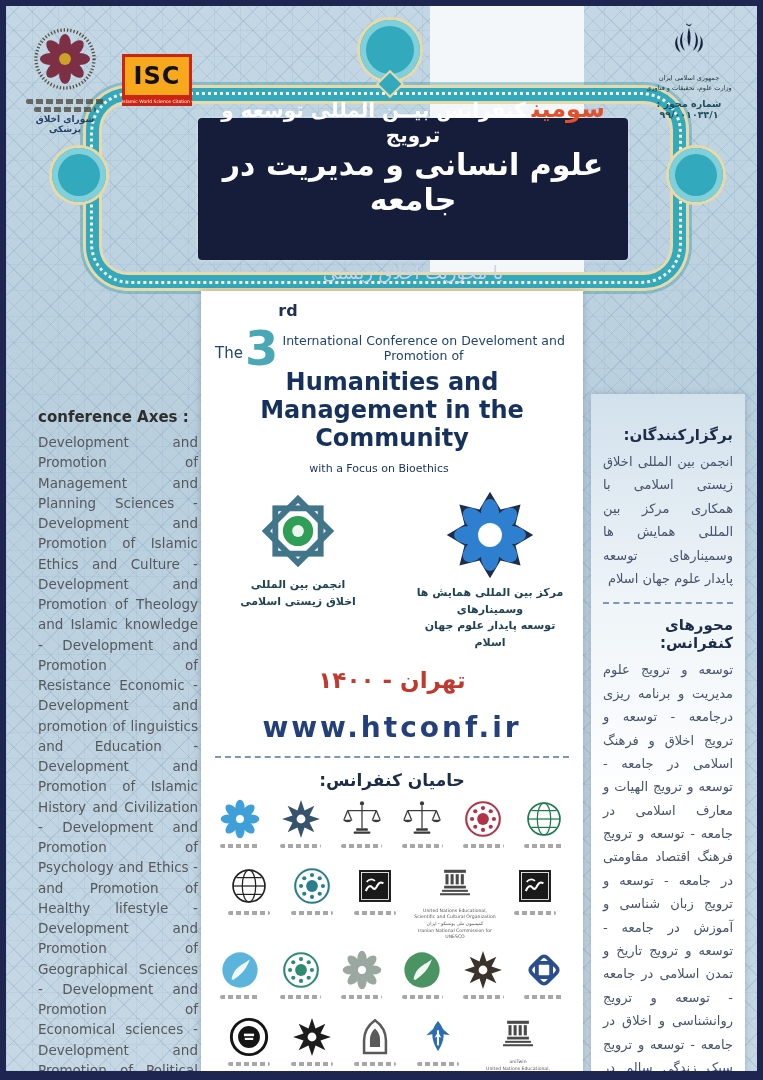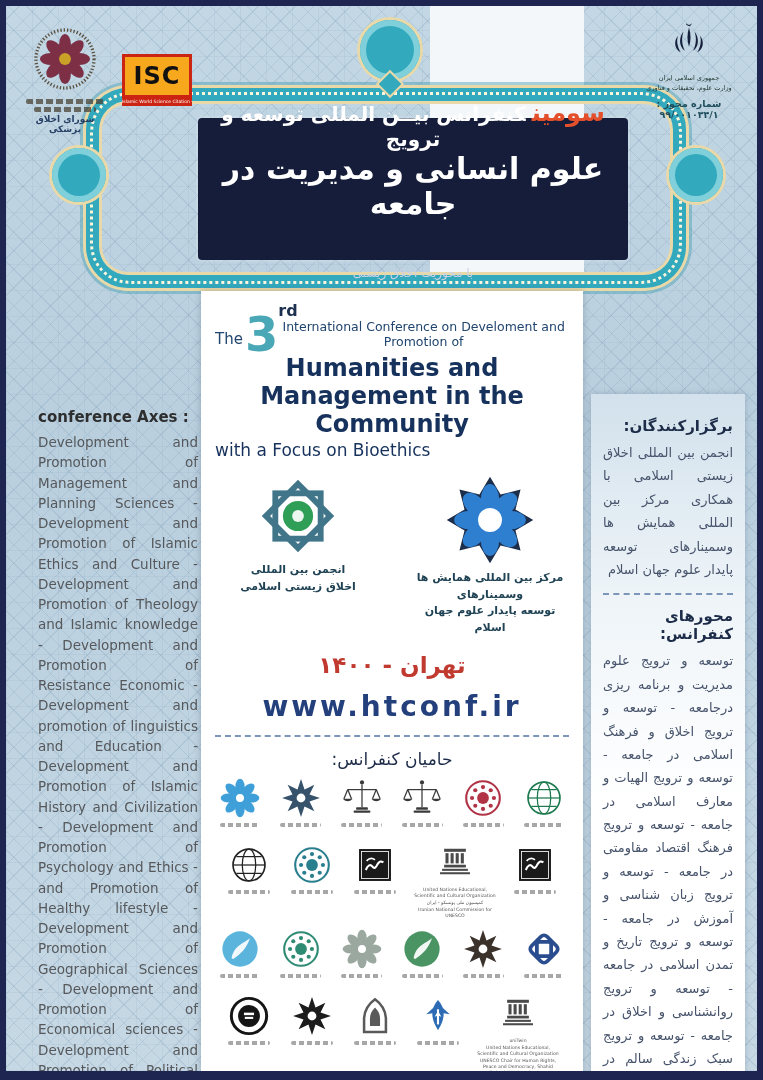--- a/index.html
+++ b/index.html
@@ -36,21 +36,21 @@
   .banner{
     position:absolute; left:192px; top:112px; width:430px; height:142px;
     background:#151d3a; border-radius:4px; color:#fff; text-align:center;
     display:flex; flex-direction:column; justify-content:center; gap:0;
     box-shadow:0 0 0 2px rgba(255,255,255,.12);
     direction:rtl; z-index:5;
   }
   .banner .l1{ font-size:20px; font-weight:bold; }
   .banner .l1 .third{ color:#e4502b; margin-left:6px; font-size:24px; }
   .banner .l2{ font-size:30px; font-weight:bold; letter-spacing:.5px; }
-  .banner .l3{ font-size:12px; color:#ccd3e6;margin-top:45px; }
+  .banner .l3{ font-size:18px; color:#ccd3e6;margin-top:45px; }
   
   .tl-logos{ position:absolute; left:16px; top:20px; display:flex; gap:14px; z-index:6; }
   .beheshti{ width:86px; text-align:center; }
   .beheshti .squig{ height:5px; margin:3px auto 2px; width:78px; border-radius:2px;
     background:repeating-linear-gradient(90deg,#4a4436 0 7px, transparent 7px 10px); opacity:.75; }
   .beheshti .squig.s2{ width:62px; }
   .beheshti .cap{ font-size:9px; color:#274066; font-weight:bold; margin-top:2px; }
   .isc-box{ margin-top:28px; width:70px; }
   .isc-inner{ background:#f8a81c; border:3px solid #cc2412; text-align:center;
     font-weight:bold; font-size:24px; color:#111; line-height:38px; height:44px; letter-spacing:1px; }
@@ -59,48 +59,48 @@
   
   .gov{ position:absolute; right:8px; top:16px; width:120px; text-align:center; z-index:6; direction:rtl; }
   .gov .l{ font-size:6.5px; color:#233a33; line-height:1.5; }
   .gov .lic{ font-size:9.5px; font-weight:bold; color:#1f4f5e; margin-top:4px; }
   .gov .lic bdo{ unicode-bidi:bidi-override; direction:ltr; }
   
   .panel-center{ position:absolute; left:195px; top:285px; width:382px; height:782px;
     background:#fff; box-shadow:0 0 7px rgba(40,60,90,.3); padding:12px 14px 8px; z-index:4; }
   .panel-right{ position:absolute; left:585px; top:388px; width:154px; height:679px;
     background:linear-gradient(180deg,#d2e1ec 0%, #eef4f8 30%, #fff 60%);
-    box-shadow:0 0 6px rgba(40,60,90,.25); padding:23px 12px 10px; direction:rtl; z-index:4; }
+    box-shadow:0 0 6px rgba(40,60,90,.25); padding:32px 12px 10px; direction:rtl; z-index:4; }
   .col-left{ position:absolute; left:32px; top:402px; width:160px; z-index:4; }
   
   .col-left h3{ font-size:15px; color:#2e2e2e; margin-bottom:6px; }
   .col-left p{ font-size:13.5px; color:#56585b; line-height:1.5; text-align:justify; }
   
   .panel-right h3{ font-size:15px; color:#1d2c48; margin-bottom:6px; }
   .panel-right p{ font-size:13px; color:#46536b; line-height:1.8; text-align:justify; }
   .dash-div{ border-top:2px dashed #7b96b8; margin:12px 0; }
   
   .etitle{ text-align:center; color:#21456f; }
   .etitle .row1{ display:flex; justify-content:center; align-items:flex-end; }
   .etitle .the{ font-size:15px; margin-bottom:5px; margin-right:2px;margin-top:16px; }
   .etitle .num{ font-size:48px; line-height:.78; font-weight:bold; color:#49a7b6; }
-  .etitle .stack{ display:flex; flex-direction:column; align-items:flex-start; }
+  .etitle .stack{ display:flex; flex-direction:column; align-items:flex-start;gap:14px; }
   .etitle .ord{ font-size:16px; font-weight:bold; color:#1d3050; line-height:1; }
   .etitle .sub{ font-size:12.5px; margin-bottom:4px; }
   .etitle .main{ font-size:24px; font-weight:bold; color:#16325c; margin-top:1px; }
-  .etitle .focus{ font-size:17px; color:#16325c; text-align:left; padding-right:26px; margin-top:2px; }
+  .etitle .focus{ font-size:11px; color:#16325c; text-align:center; padding-right:26px; margin-top:10px; }
   
   .orglogos{ display:flex; justify-content:flex-end; gap:34px; margin-top:14px; }
   .orglogo{ width:158px; text-align:center; }
   .orglogo .cap{ font-size:11px; font-weight:bold; color:#1f4254; line-height:1.5; direction:rtl; }
   
   .cityyear{ text-align:center; font-size:23px; font-weight:bold; color:#c13a30; margin-top:16px; direction:rtl; }
-  .website{ text-align:center; font-size:28px; font-weight:bold; color:#23407c; letter-spacing:3px; margin-top:12px; }
+  .website{ text-align:center; font-size:28px; font-weight:bold; color:#23407c; letter-spacing:3px; margin-top:18px; }
   .cert{ text-align:center; font-size:15px; font-weight:bold; color:#1d3461; line-height:1.5; margin-top:8px; direction:rtl; }
-  .sp-heading{ text-align:center; font-size:17px; font-weight:normal; color:#1d2c48; margin:6px 0 8px; direction:rtl; }
+  .sp-heading{ text-align:center; font-size:17px; font-weight:bold; color:#1d2c48; margin:6px 0 8px; direction:rtl; }
   
   .sp-row{ display:flex; justify-content:center; align-items:flex-start; gap:11px; margin-bottom:9px; min-height:58px; }
   .sp-item{ width:52px; text-align:center; }
   .sp-item.wide{ width:86px; }
   .sp-iconwrap{ position:relative; height:42px; display:flex; justify-content:center; }
   .sp-icon{ width:42px; height:42px; }
   .sp-item.wide .sp-icon{ width:34px; height:34px; }
   .sp-cap{ font-size:4.6px; color:#555; line-height:1.3; margin-top:1px; }
   .sp-squig{ height:4px; margin:4px auto 0; width:82%; border-radius:2px;
     background:repeating-linear-gradient(90deg,#8a8a8a 0 5px, transparent 5px 8px); opacity:.75; }

